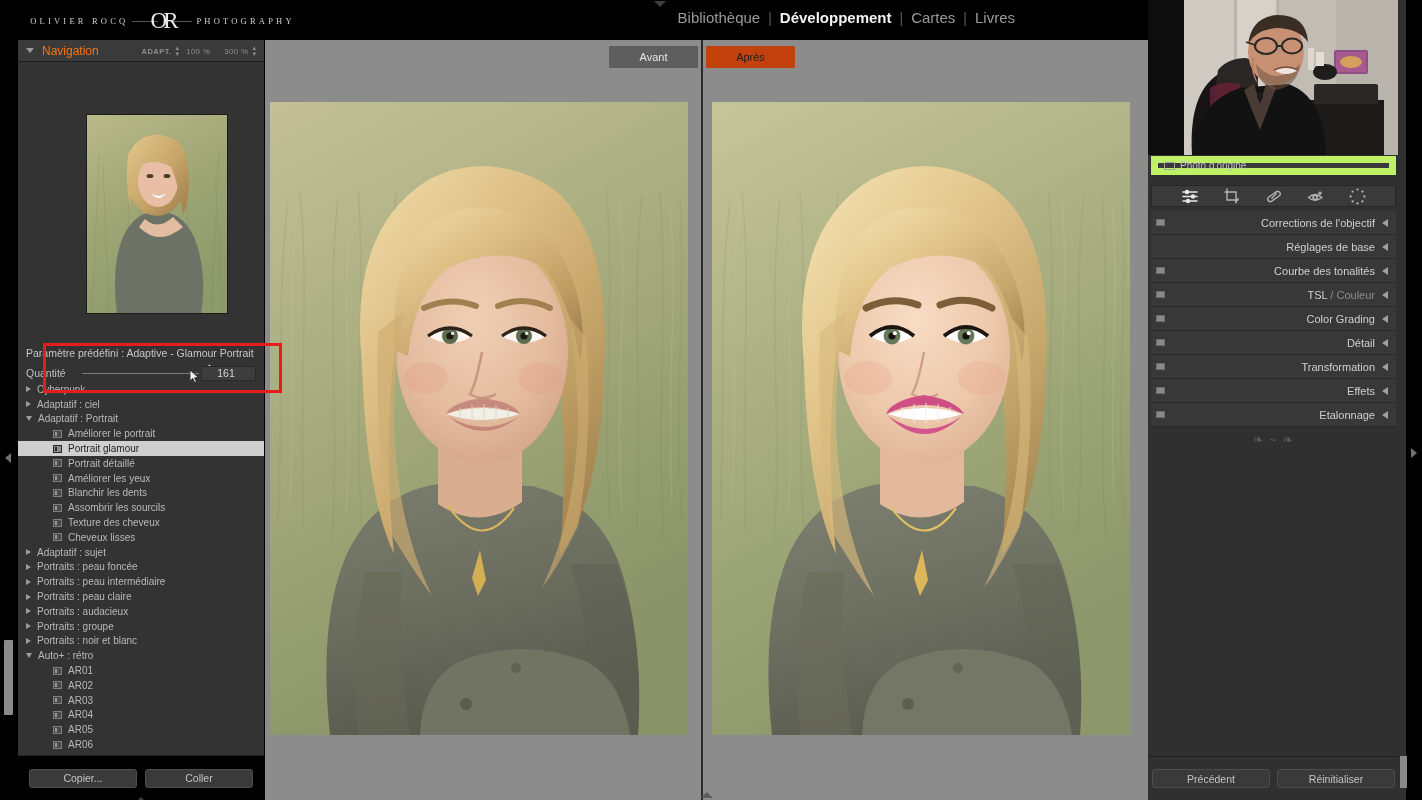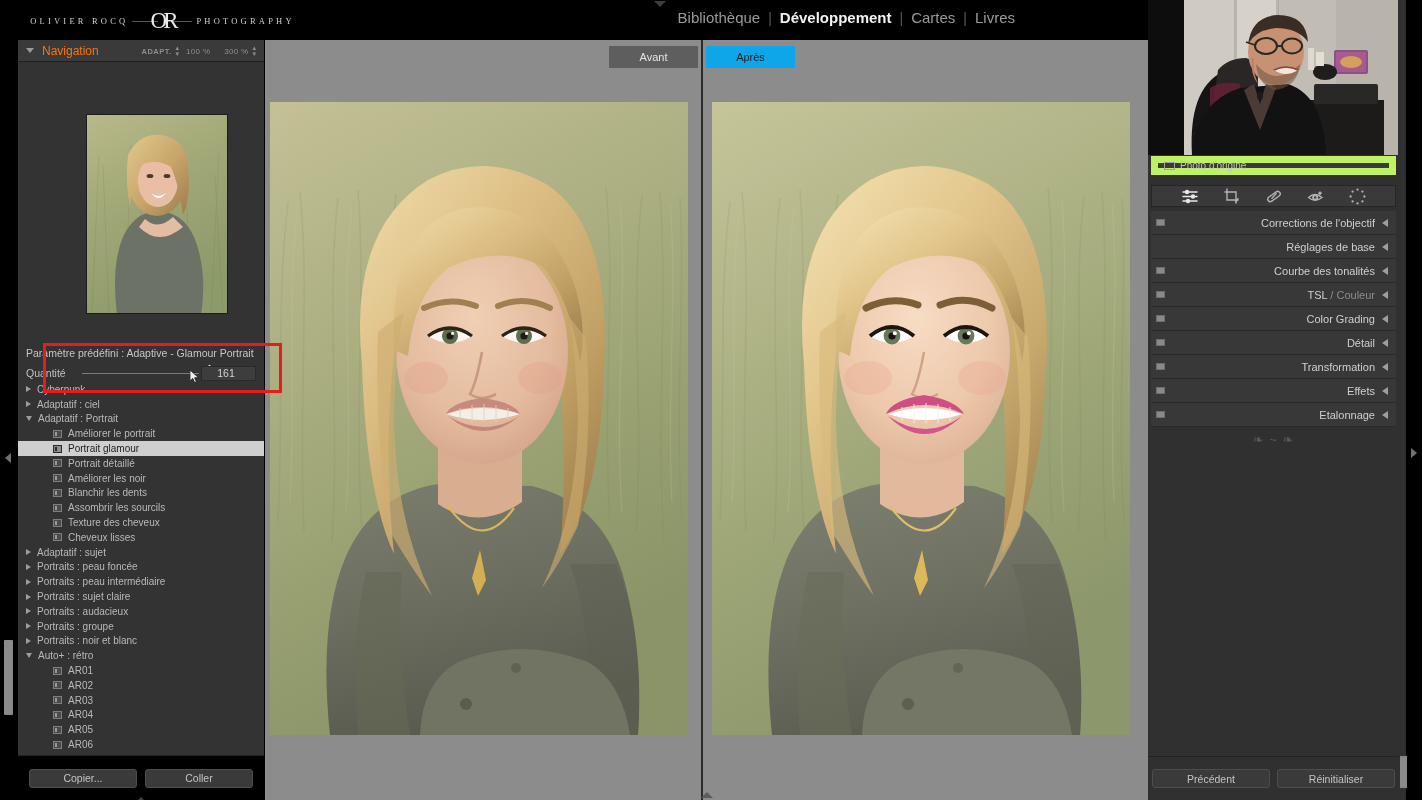--- a/index.html
+++ b/index.html
@@ -79,21 +79,21 @@
   .left-dot { position:absolute; left:50%; top:757px; transform:translateX(-50%);
               width:0;height:0;border-left:5px solid transparent;border-right:5px solid transparent;border-bottom:5px solid #3f3f3f; }
 
   
   .center { position:absolute; left:265px; top:40px; width:883px; height:760px; background:#8c8c8c; }
   .ba-tabs { position:absolute; left:0; top:6px; width:883px; height:24px; }
   .ba-tab { position:absolute; top:0; width:89px; height:22px; background:#5e5e5e; color:#e4e4e4;
             font-size:11px; display:flex; align-items:center; justify-content:center; cursor:pointer;
             border-radius:1px; }
   .ba-tab.left { left:344px; }
-  .ba-tab.right { left:441px; background:#0ea5e9; color:#1f1f1f; }
+  .ba-tab.right { left:441px; background:#c2410c; color:#1f1f1f; }
   .splitline { position:absolute; left:436px; top:0; width:2px; height:760px; background:#2b2b2b; }
   .center-bottom-handle { position:absolute; left:50%; bottom:2px; transform:translateX(-50%);
               width:0;height:0;border-left:6px solid transparent;border-right:6px solid transparent;border-bottom:6px solid #5c5c5c; }
 
   .photo { position:absolute; top:62px; width:418px; height:633px; overflow:hidden; background:#6b6b55; }
   .photo.before { left:5px; }
   .photo.after  { left:447px; }
 
   
   .rightpanel { position:absolute; left:1148px; top:0; width:258px; height:800px; background:#303030; }
@@ -248,21 +248,21 @@
             <span>Portrait glamour</span>
           </div>
           <div class="prow lev1">
             <span class="arw none"></span>
             <span class="pico"></span>
             <span>Portrait détaillé</span>
           </div>
           <div class="prow lev1">
             <span class="arw none"></span>
             <span class="pico"></span>
-            <span>Améliorer les noir</span>
+            <span>Améliorer les yeux</span>
           </div>
           <div class="prow lev1">
             <span class="arw none"></span>
             <span class="pico"></span>
             <span>Blanchir les dents</span>
           </div>
           <div class="prow lev1">
             <span class="arw none"></span>
             <span class="pico"></span>
             <span>Assombrir les sourcils</span>
@@ -284,21 +284,21 @@
           <div class="prow lev0">
             <span class="arw closed"></span>
             <span>Portraits : peau foncée</span>
           </div>
           <div class="prow lev0">
             <span class="arw closed"></span>
             <span>Portraits : peau intermédiaire</span>
           </div>
           <div class="prow lev0">
             <span class="arw closed"></span>
-            <span>Portraits : sujet claire</span>
+            <span>Portraits : peau claire</span>
           </div>
           <div class="prow lev0">
             <span class="arw closed"></span>
             <span>Portraits : audacieux</span>
           </div>
           <div class="prow lev0">
             <span class="arw closed"></span>
             <span>Portraits : groupe</span>
           </div>
           <div class="prow lev0">

